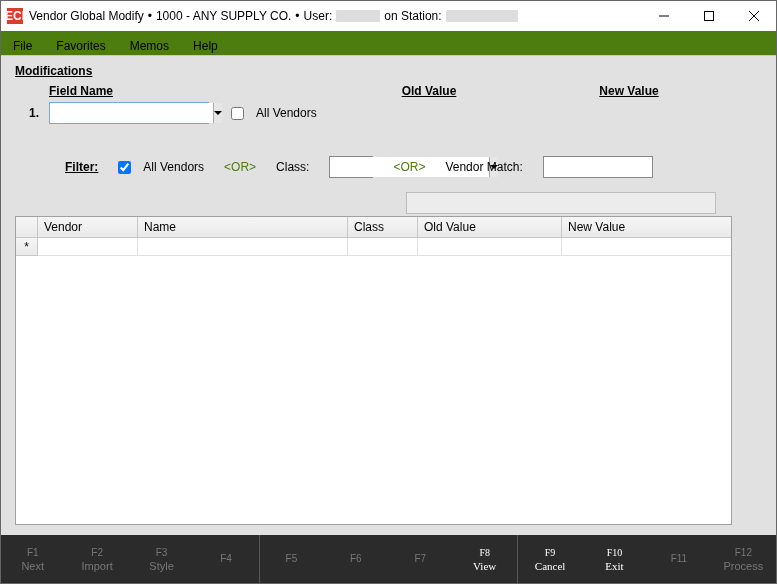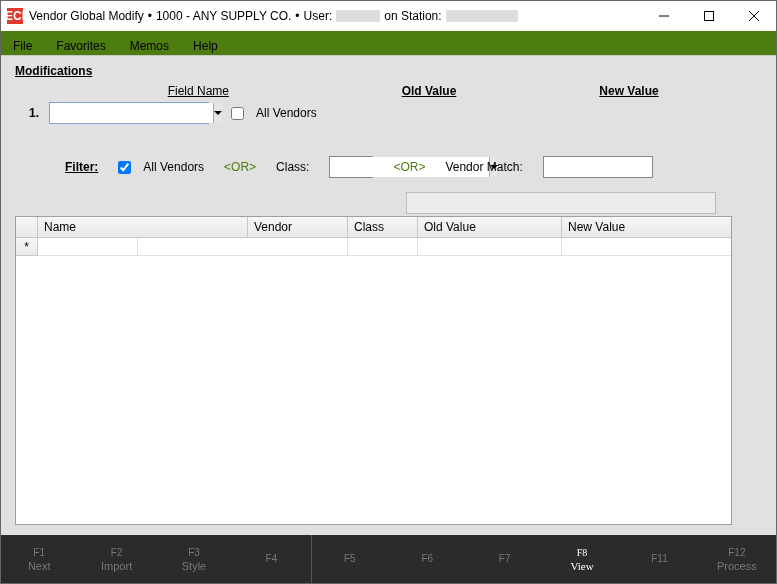--- a/index.html
+++ b/index.html
@@ -12,21 +12,21 @@
   .redact-a { width: 44px; }
   .redact-b { width: 72px; }
   .win-controls { margin-left: auto; display: flex; }
   .win-btn { width: 45px; height: 30px; display: flex; align-items: center; justify-content: center; color: #000; }
   .menubar { height: 24px; background: #4d7c0f; border-bottom: 0; display: flex; align-items: flex-end; padding: 0 6px; gap: 12px; }
   .menubar span { padding: 2px 6px; color: #000; }
   .work { flex: 1 1 auto; background: #e1e1e1; border-top: 1px solid #c8c8c8; position: relative; padding: 8px 10px 4px 14px; overflow: hidden; }
   .section-title { font-weight: bold; text-decoration: underline; color: #000; margin-bottom: 6px; }
   .headers { display: flex; }
   .col-num { width: 34px; }
-  .col-field { width: 180px; text-align: right; font-weight: normal; text-decoration: underline; }
+  .col-field { width: 180px; text-align: left; font-weight: bold; text-decoration: underline; }
   .col-gap1 { width: 130px; }
   .col-old { width: 140px; text-align: center; font-weight: bold; text-decoration: underline; }
   .col-gap2 { width: 60px; }
   .col-new { width: 140px; text-align: center; font-weight: bold; text-decoration: underline; }
   .row1 { display: flex; align-items: center; margin-top: 4px; }
   .rownum { width: 34px; text-align: right; padding-right: 10px; font-weight: bold; }
   .combo { width: 160px; height: 22px; background: #fff; border: 1px solid #7aa7d8; display: flex; align-items: center; }
   .combo-input { flex: 1; height: 100%; border: none; outline: none; padding: 0 4px; font-size: 12px; background: #fff; }
   .combo-btn { width: 18px; height: 100%; background: #e6e6e6; border-left: 1px solid #aaa; display: flex; align-items: center; justify-content: center; }
   .arrow-down { width: 0; height: 0; border-left: 4px solid transparent; border-right: 4px solid transparent; border-top: 4px solid #000; }
@@ -147,22 +147,22 @@
       <span class="or">&lt;OR&gt;</span>
       <span>Vendor Match:</span>
       <input class="vmatch" type="text" value="" style="">
     </div>
 
     <div class="statusbox"></div>
 
     <div class="grid">
       <div class="ghead">
         <div class="gh rowhdr"></div>
+        <div class="gh c1">Vendor</div>
         <div class="gh c2">Name</div>
-        <div class="gh c1">Vendor</div>
         <div class="gh c3">Class</div>
         <div class="gh c4">Old Value</div>
         <div class="gh c5">New Value</div>
       </div>
       <div class="gbody">
         <div class="grow">
           <div class="gc rowhdr">*</div>
           <div class="gc c1"></div>
           <div class="gc c2"></div>
           <div class="gc c3"></div>
@@ -199,20 +199,28 @@
         <div></div>
       </div>
       <div class="fk">
         <div class="k">F7</div>
         <div></div>
       </div>
       <div class="fk on">
         <div class="k">F8</div>
         <div>View</div>
       </div>
+      <div class="fk on sep">
+        <div class="k">F9</div>
+        <div>Cancel</div>
+      </div>
+      <div class="fk on">
+        <div class="k">F10</div>
+        <div>Exit</div>
+      </div>
       <div class="fk">
         <div class="k">F11</div>
         <div></div>
       </div>
       <div class="fk">
         <div class="k">F12</div>
         <div>Process</div>
       </div>
     </div>
 

